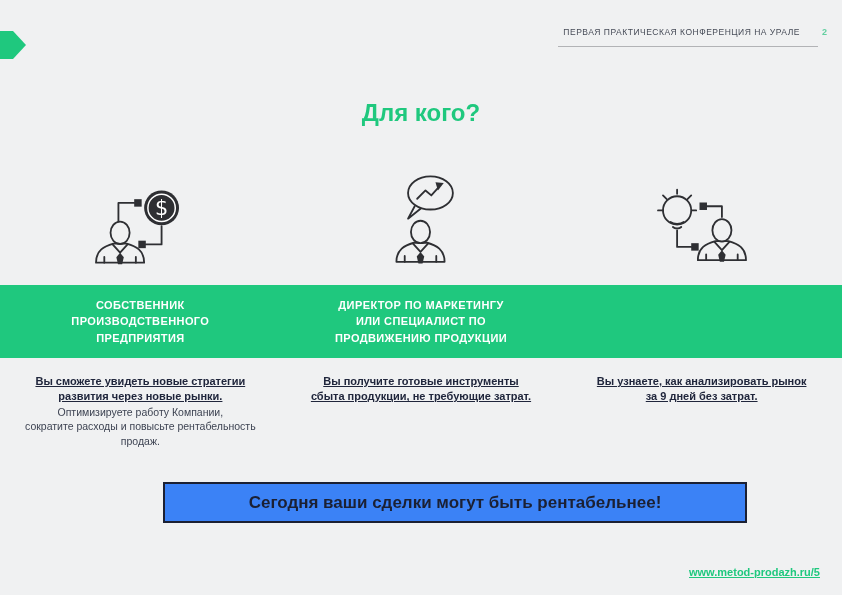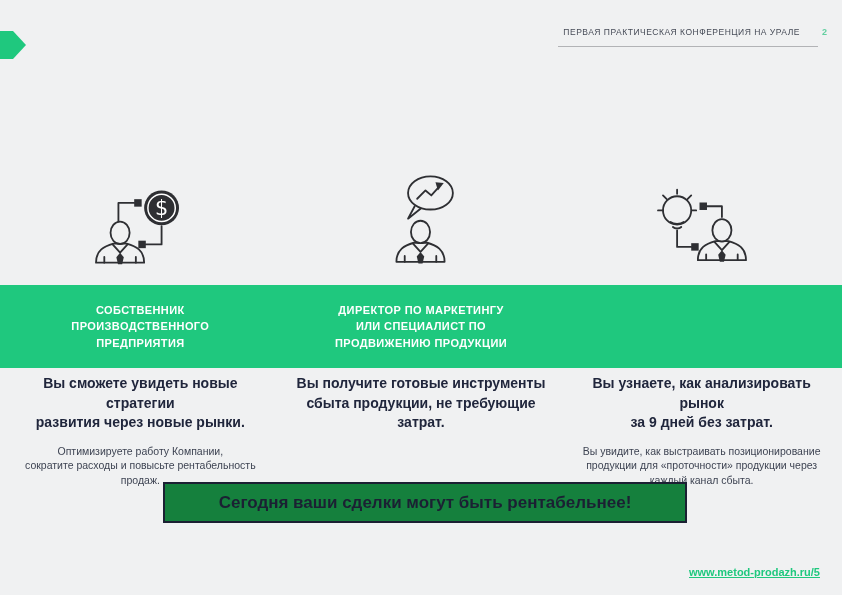--- a/index.html
+++ b/index.html
@@ -77,21 +77,21 @@
   .icon-cell svg { display: block; }
   .ic-stroke { stroke: #2e2f33; stroke-width: 2.2; fill: none; stroke-linecap: round; stroke-linejoin: round; }
   .ic-fill   { fill: #2e2f33; stroke: none; }
   .ic-head   { fill: #f0f1f2; stroke: #2e2f33; stroke-width: 2.2; }
 
   
   .band {
     position: absolute;
     top: 285px; left: 0;
     width: 100%;
-    height: 83px;
+    height: 73px;
     background: #1fc87e;
     display: grid;
     grid-template-columns: repeat(3, 1fr);
   }
   .band-heading {
     display: flex;
     align-items: center;
     justify-content: center;
     text-align: center;
     color: #ffffff;
@@ -106,42 +106,42 @@
   
   .texts-row {
     position: absolute;
     top: 374px; left: 0;
     width: 100%;
     display: grid;
     grid-template-columns: repeat(3, 1fr);
   }
   .text-col { padding: 0 12px; text-align: center; }
   .text-lead {
-    font-size: 14px;
+    font-size: 11px;
     font-weight: bold;
     color: #20263c;
     line-height: 1.4;
     white-space: pre-line;
-    margin-bottom: 11px;
+    text-decoration: underline;
   }
   .text-body {
     font-size: 10.5px;
     color: #3e4453;
     line-height: 1.4;
     white-space: pre-line;
     text-align: center;
   }
 
   
   .cta {
     position: absolute;
     left: 163px; top: 482px;
-    width: 524px; height: 41px;
+    width: 584px; height: 41px;
     border: 2.5px solid #1b2033;
-    background: #15803d;
+    background: #3b82f6;
     display: flex;
     align-items: center;
     justify-content: center;
     font-size: 17px;
     font-weight: bold;
     color: #1b2033;
   }
 
   
   .footer-link {
@@ -160,20 +160,21 @@
 <div class="slide">
 
   <div class="corner-arrow"></div>
 
   <div class="header">
     <span class="header-label">ПЕРВАЯ ПРАКТИЧЕСКАЯ КОНФЕРЕНЦИЯ НА УРАЛЕ</span>
     <span class="header-pagenum">2</span>
   </div>
   <div class="header-rule"></div>
 
+  <h1 class="title">Для кого?</h1>
 
   <div class="icons-row">
 
     <div class="icon-cell">
       <svg width="100" height="83" viewBox="0 0 120 100">
         <path class="ic-stroke" d="M34,47 V24 H53"></path>
         <rect class="ic-fill" x="53" y="19.5" width="9" height="9"></rect>
         <path class="ic-stroke" d="M86,52 V74 H67"></path>
         <rect class="ic-fill" x="58" y="69.5" width="9" height="9"></rect>
         <circle class="ic-fill" cx="86" cy="30" r="21"></circle>
@@ -243,23 +244,20 @@
 сократите расходы и повысьте рентабельность
 продаж.</div>
     </div>
     <div class="text-col">
       <div class="text-lead">Вы получите готовые инструменты
 сбыта продукции, не требующие затрат.</div>
     </div>
     <div class="text-col">
       <div class="text-lead">Вы узнаете, как анализировать рынок
 за 9 дней без затрат.</div>
-      <div class="text-body">Вы увидите, как выстраивать позиционирование
-продукции для «проточности» продукции через
-каждый канал сбыта.</div>
     </div>
   </div>
 
   <div class="cta">
     <span>Сегодня ваши сделки могут быть рентабельнее!</span>
   </div>
 
   <a class="footer-link" href="#">www.metod-prodazh.ru/5</a>
 
 </div>

